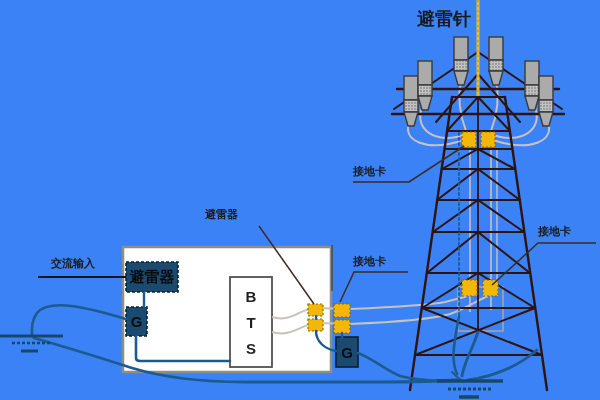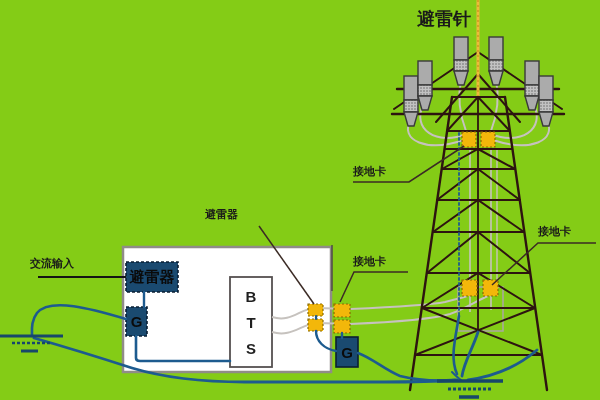--- a/index.html
+++ b/index.html
@@ -1,16 +1,16 @@
 <!DOCTYPE html>
 <html><head>
 <meta charset="utf-8">
 <style>
   html,body{margin:0;padding:0;background:#ffffff;}
-  .stage{position:relative;width:600px;height:400px;background:#84cc16;overflow:hidden;
+  .stage{position:relative;width:600px;height:400px;background:#3b82f6;overflow:hidden;
          font-family:"Liberation Serif","DejaVu Serif",serif;}
   svg.art{position:absolute;left:0;top:0;width:600px;height:400px;}
   .lbl{position:absolute;font-weight:bold;color:#1a1a1a;white-space:nowrap;line-height:1;}
   .lbl-lg{font-size:18px;}
   .lbl-md{font-size:11px;}
   .boxlbl{position:absolute;display:flex;align-items:center;justify-content:center;
           font-weight:bold;color:#0a0a0a;}
   .bts{position:absolute;left:230px;top:277px;width:42px;height:90px;display:flex;
        flex-direction:column;align-items:center;justify-content:space-around;
        font-family:"Liberation Sans","DejaVu Sans",sans-serif;font-weight:bold;
@@ -162,21 +162,21 @@
       <path d="M596,243 L538,243 L492,285"></path>
       <path d="M259,226 L314,304"></path>
     </g>
   </svg>
 
   <div class="lbl lbl-lg" style="left:417px;top:10px;">避雷针</div>
   <div class="lbl lbl-md" style="left:353px;top:166px;">接地卡</div>
   <div class="lbl lbl-md" style="left:353px;top:256px;">接地卡</div>
   <div class="lbl lbl-md" style="left:538px;top:226px;">接地卡</div>
   <div class="lbl lbl-md" style="left:205px;top:209px;">避雷器</div>
-  <div class="lbl lbl-md" style="left:30px;top:258px;font-family:Liberation Serif, serif;">交流输入</div>
+  <div class="lbl lbl-md" style="left:51px;top:258px;font-family:Liberation Serif, serif;">交流输入</div>
 
   <div class="boxlbl" style="left:126px;top:262px;width:52px;height:30px;font-size:15px;">避雷器</div>
   <div class="boxlbl glbl" style="left:126px;top:307px;width:21px;height:29px;">G</div>
   <div class="boxlbl glbl" style="left:336px;top:337px;width:22px;height:30px;">G</div>
 
   <div class="bts">
     <span>B</span>
     <span>T</span>
     <span>S</span>
   </div>

